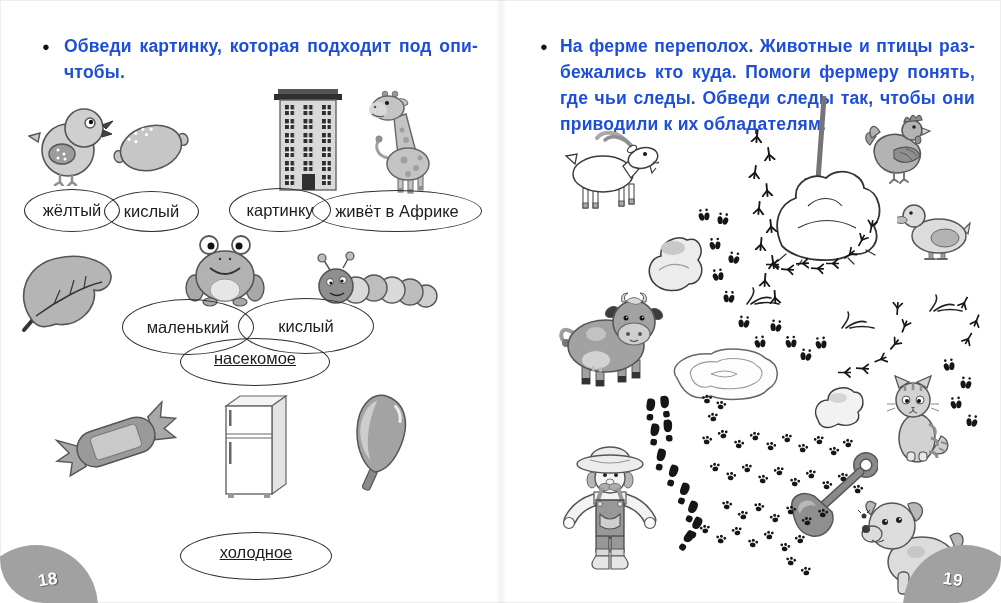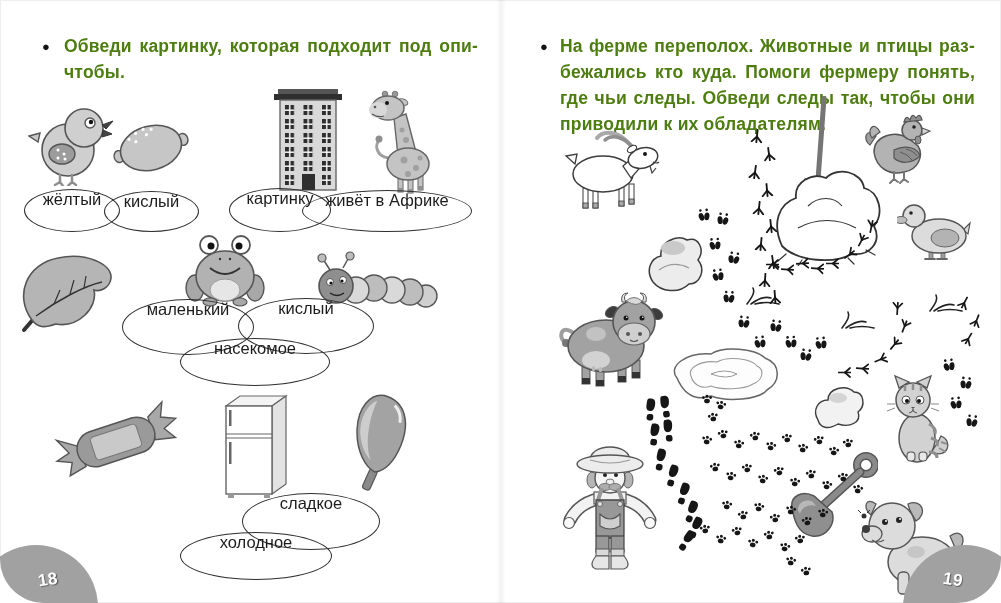--- a/index.html
+++ b/index.html
@@ -4,26 +4,26 @@
 <style>
   html,body{margin:0;padding:0;background:#fff;}
   .spread{position:relative;width:1001px;height:603px;background:#fff;overflow:hidden;
           border-radius:0 0 44px 44px;box-shadow:0 0 0 1px #eee inset;
           font-family:"Liberation Sans", sans-serif;color:#1c1c1c;}
   .abs{position:absolute;}
   .gutter{position:absolute;left:496px;top:0;width:10px;height:100%;
           background:linear-gradient(90deg,rgba(0,0,0,0) 0%,rgba(0,0,0,0.05) 50%,rgba(0,0,0,0) 100%);}
   .bullet{position:absolute;font-size:13px;line-height:13px;color:#111;}
   .instr{position:absolute;}
-  .iline{font-weight:bold;font-size:17.5px;line-height:26px;letter-spacing:0.2px;color:#4d7c0f;}
+  .iline{font-weight:bold;font-size:17.5px;line-height:26px;letter-spacing:0.2px;color:#1d4ed8;}
   .just{text-align:justify;text-align-last:justify;}
   .oval{position:absolute;border:1.6px solid #2f2f2f;border-radius:50%;
-        display:flex;justify-content:center;
+        display:flex;align-items:center;justify-content:center;
         font-size:16.5px;color:#1c1c1c;box-sizing:border-box;background:transparent;}
-  .oval.bottom{align-items:flex-start;padding-bottom:7px;}
+  .oval.bottom{align-items:center;padding-bottom:7px;text-decoration:underline;}
   .badge{position:absolute;width:124px;height:124px;border-radius:50%;background:#a1a1a1;}
   .badge-num{position:absolute;font-weight:bold;font-size:17px;color:#fff;
              text-shadow:1px 1px 1px rgba(0,0,0,0.45);letter-spacing:0.5px;}
   .trail{position:absolute;left:0;top:0;}
   .stamp{position:absolute;transform-origin:center;}
   svg{display:block;}
 </style>
 </head>
 <body>
 
@@ -156,21 +156,21 @@
 
   <div class="oval" style="left:24px;top:189px;width:96px;height:43px">
       <span>жёлтый</span>
     </div>
   <div class="oval" style="left:104px;top:191px;width:95px;height:41px">
       <span>кислый</span>
     </div>
   <div class="oval" style="left:229px;top:188px;width:102px;height:44px">
       <span>картинку</span>
     </div>
-  <div class="oval" style="left:302px;top:190px;width:170px;height:42px">
+  <div class="oval" style="left:312px;top:190px;width:170px;height:42px">
       <span>живёт в Африке</span>
     </div>
 
   <svg class="abs" style="left:14px;top:238px" width="108" height="95" viewBox="0 0 108 95">
     <path d="M10,92 L22,78" stroke="#333" stroke-width="4" stroke-linecap="round"></path>
     <path d="M18,82 C0,58 12,26 44,20 C72,14 98,26 97,40 C96,50 86,54 80,52 C84,70 64,90 42,86 C30,90 24,90 18,82 Z" fill="#b5b5b5" stroke="#555" stroke-width="1.6"></path>
     <path d="M22,78 C44,62 70,48 88,44" stroke="#333" stroke-width="1.5" fill="none"></path>
     <g stroke="#333" stroke-width="1.2" fill="none">
         <path d="M40,66 l6,-14 M56,56 l4,-14 M70,50 l2,-12"></path>
       </g>
@@ -244,23 +244,20 @@
 
   <svg class="abs" style="left:340px;top:393px" width="74" height="100" viewBox="0 0 74 100">
     <g transform="rotate(10 37 50)">
       <rect x="32" y="76" width="8" height="22" rx="3" fill="#8a8a8a" stroke="#555" stroke-width="1.2" transform="rotate(14 36 88)"></rect>
       <path d="M36,2 C58,4 66,24 61,48 C57,66 49,76 40,79 C30,76 18,62 15,40 C12,18 22,2 36,2 Z" fill="#a3a3a3" stroke="#555" stroke-width="1.5"></path>
       <path d="M30,8 C20,14 16,30 19,44 C22,56 28,64 34,68 C26,56 24,30 30,8 Z" fill="#d2d2d2" opacity="0.9"></path>
       <path d="M48,10 q8,6 8,16" stroke="#fff" stroke-width="3" fill="none" opacity="0.8"></path>
     </g>
   </svg>
 
-  <div class="oval" style="left:242px;top:493px;width:138px;height:57px">
-      <span>сладкое</span>
-    </div>
   <div class="oval bottom" style="left:180px;top:532px;width:152px;height:48px">
       <span>холодное</span>
     </div>
 
   <div class="bullet" style="left:540px;top:40px">●</div>
   <div class="instr" style="left:560px;top:33px;width:415px">
     <div class="iline just">На ферме переполох. Животные и птицы раз-</div>
     <div class="iline just">бежались кто куда. Помоги фермеру понять,</div>
     <div class="iline just">где чьи следы. Обведи следы так, чтобы они</div>
     <div class="iline">приводили к их обладателям.</div>

